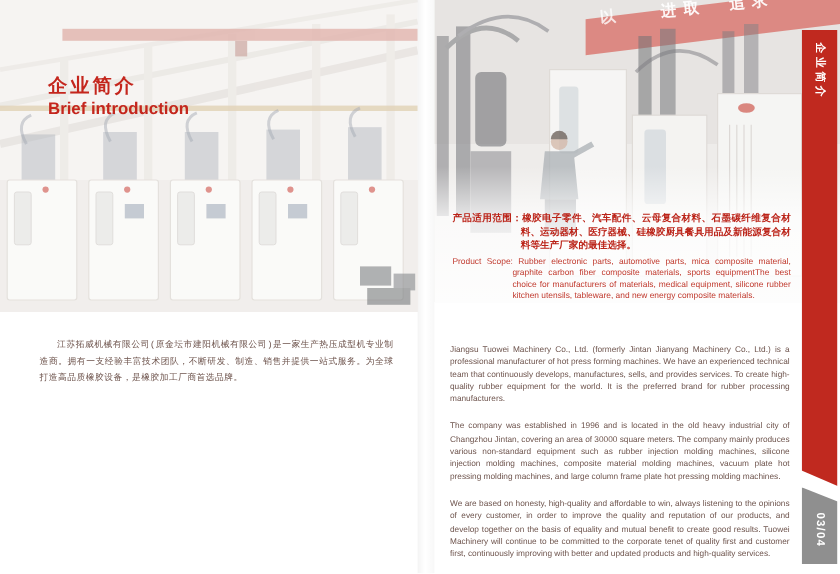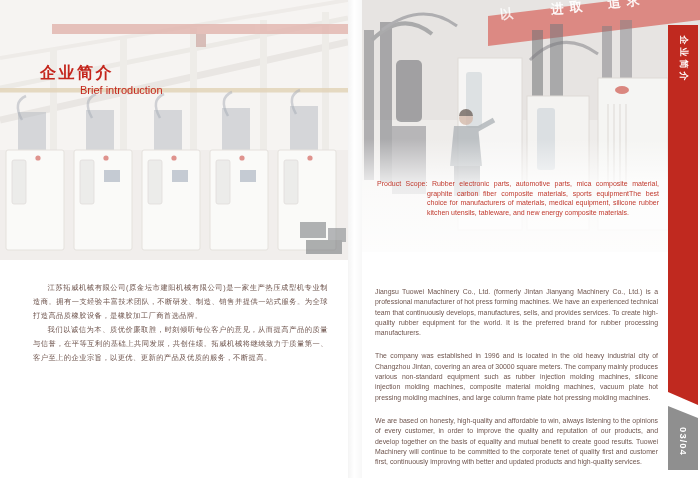--- a/index.html
+++ b/index.html
@@ -10,21 +10,21 @@
 
   
   .photo { position:absolute; top:0; overflow:hidden; }
   .photo-left  { left:0;    width:348px; height:260px; }
   .photo-right { left:362px; width:338px; height:252px; }
   .photo svg { display:block; }
 
   
   .title-block { position:absolute; left:40px; top:64px; z-index:3; }
   .title-cn { font-size:16px; font-weight:bold; letter-spacing:2.5px; color:#c4261d; line-height:18px; }
-  .title-en { font-size:11px; font-weight:normal; color:#c4261d; line-height:13px; margin-top:2px;margin-left:40px; }
+  .title-en { font-size:14px; font-weight:bold; color:#c4261d; line-height:13px; margin-top:2px; }
 
   
   .banner-text {
     position:absolute; left:138px; top:6px; width:200px; z-index:2;
     transform:rotate(-6deg); transform-origin:left center;
     color:rgba(255,255,255,0.93); font-weight:bold; font-size:13px;
     white-space:pre; display:flex;
   }
   .banner-text .b-left  { letter-spacing:4px; opacity:.85; margin-right:34px; }
   .banner-text .b-right { letter-spacing:6px; }
@@ -39,21 +39,21 @@
     margin:3px 0 0 0; color:#c03a2e; font-size:7px; line-height:9.6px;
     padding-left:50px; text-indent:-50px; text-align:justify;
   }
 
   
   .body-cn {
     position:absolute; left:33px; top:281px; width:295px;
     color:#6e544d; font-size:7.3px; line-height:14px; letter-spacing:.4px;
     text-align:justify;
   }
-  .body-cn p { margin:0; text-indent:2em; }
+  .body-cn p { margin:0; text-indent:2em;font-family:Liberation Mono, monospace; }
   .body-en {
     position:absolute; left:375px; top:287px; width:283px;
     color:#6e544d; font-size:6.9px; line-height:10.3px; text-align:justify;
   }
   .body-en p { margin:0 0 13px 0; }
 
   
   .fold-line {
     position:absolute; left:348px; top:0; width:14px; height:478px;
     background:linear-gradient(90deg, rgba(0,0,0,0.045), rgba(255,255,255,0) 45%, rgba(0,0,0,0.03));
@@ -227,27 +227,27 @@
       <rect width="338" height="252" fill="#ffffff" opacity="0.22"></rect>
       <rect width="338" height="252" fill="url(#rfade)"></rect>
     </svg>
 
     <div class="banner-text">
       <span class="b-left">以</span>
       <span class="b-right">进取  追求</span>
     </div>
 
     <div class="product-scope">
+      <p class="ps-cn"><span>产品适用范围：</span><span>橡胶电子零件、汽车配件、云母复合材料、石墨碳纤维复合材料、运动器材、医疗器械、硅橡胶厨具餐具用品及新能源复合材料等生产厂家的最佳选择。</span></p>
       <p class="ps-en"><span>Product Scope:</span><span> </span><span>Rubber electronic parts, automotive parts, mica composite material, graphite carbon fiber composite materials, sports equipmentThe best choice for manufacturers of materials, medical equipment, silicone rubber kitchen utensils, tableware, and new energy composite materials.</span></p>
     </div>
   </div>
 
   <div class="body-cn">
     <p>江苏拓威机械有限公司(原金坛市建阳机械有限公司)是一家生产热压成型机专业制造商。拥有一支经验丰富技术团队，不断研发、制造、销售并提供一站式服务。为全球打造高品质橡胶设备，是橡胶加工厂商首选品牌。</p>
-    <p>我们以诚信为本、质优价廉取胜，时刻倾听每位客户的意见，从而提高产品的质量与信誉，在平等互利的基础上共同发展，共创佳绩。拓威机械将继续致力于质量第一、客户至上的企业宗旨，以更优、更新的产品及优质的服务，不断提高。</p>
   </div>
 
   <div class="body-en">
     <p>Jiangsu Tuowei Machinery Co., Ltd. (formerly Jintan Jianyang Machinery Co., Ltd.) is a professional manufacturer of hot press forming machines. We have an experienced technical team that continuously develops, manufactures, sells, and provides services. To create high-quality rubber equipment for the world. It is the preferred brand for rubber processing manufacturers.</p>
     <p>The company was established in 1996 and is located in the old heavy industrial city of Changzhou Jintan, covering an area of 30000 square meters. The company mainly produces various non-standard equipment such as rubber injection molding machines, silicone injection molding machines, composite material molding machines, vacuum plate hot pressing molding machines, and large column frame plate hot pressing molding machines.</p>
     <p>We are based on honesty, high-quality and affordable to win, always listening to the opinions of every customer, in order to improve the quality and reputation of our products, and develop together on the basis of equality and mutual benefit to create good results. Tuowei Machinery will continue to be committed to the corporate tenet of quality first and customer first, continuously improving with better and updated products and high-quality services.</p>
   </div>
 
   <div class="fold-line"></div>
 

